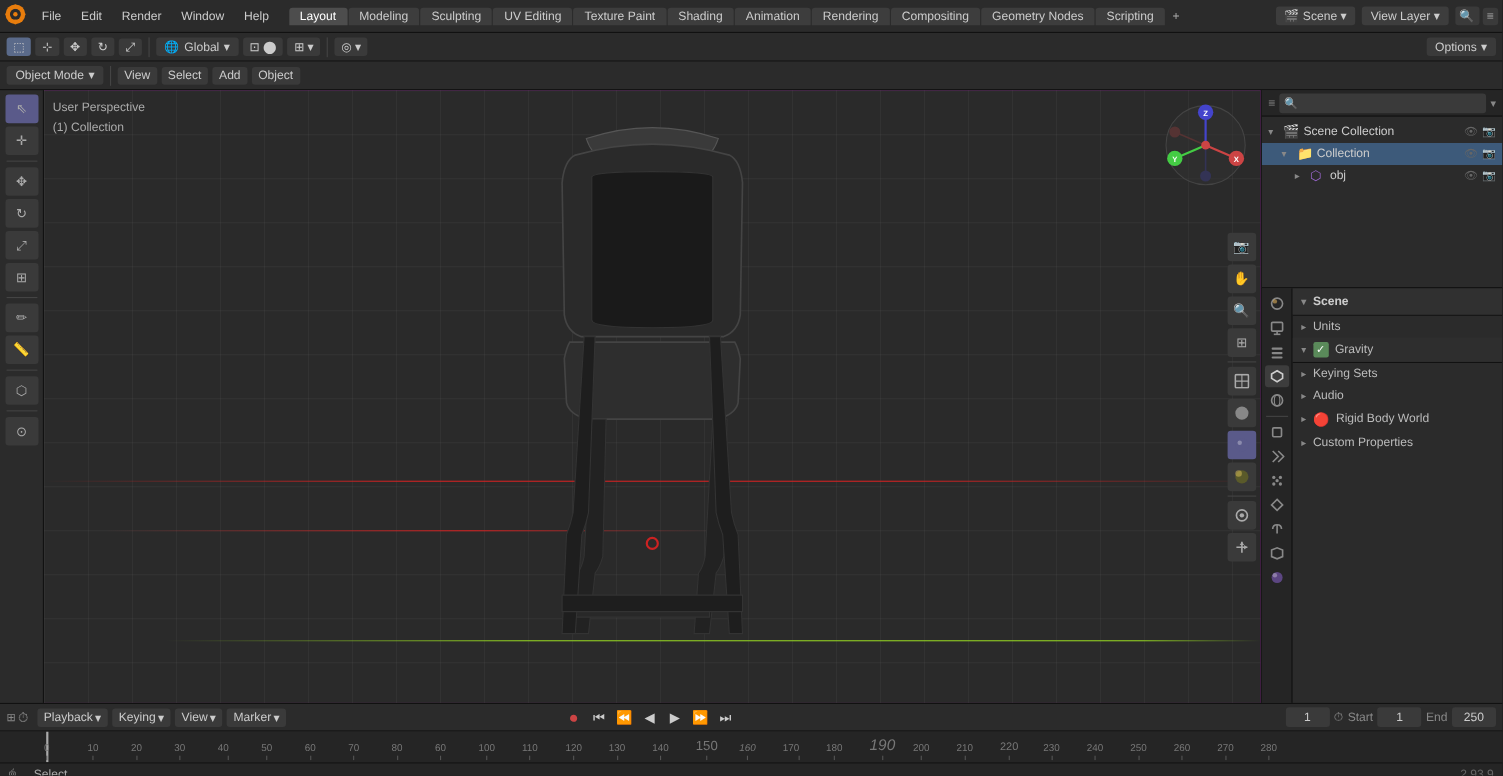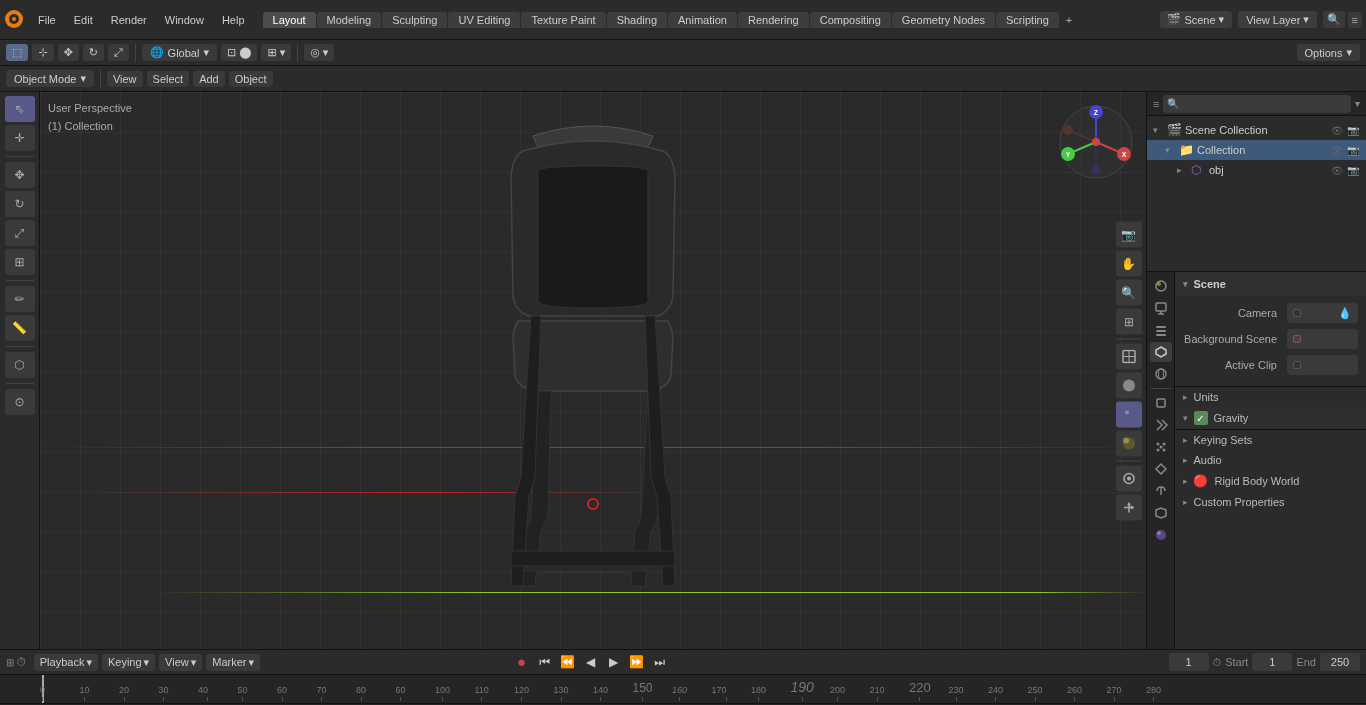--- a/index.html
+++ b/index.html
@@ -8,21 +8,21 @@
       height: 705px;
       overflow: hidden;
       font-family: 'Segoe UI', Arial, sans-serif;
       font-size: 11px;
       background: #1a1a1a;
       color: #ccc;
     }
 
     
     #top-menu {
-      height: 40px;
+      height: 30px;
       background: #2b2b2b;
       display: flex;
       align-items: center;
       border-bottom: 1px solid #111;
       padding: 0 4px;
     }
     .menu-items {
       display: flex;
       gap: 2px;
     }
@@ -921,44 +921,20 @@
           </div>
         </div>
 
         <div style="flex:1;overflow-y:auto;overflow-x:hidden;">
 
           <div class="props-section">
             <div class="props-section-header">
               <span class="collapse-arrow">▾</span>
               <span class="section-title">Scene</span>
             </div>
-            <div class="props-section-body">
-
-              <div class="props-row">
-                <div class="props-label">Camera</div>
-                <div class="props-field has-dot">
-                  <div class="field-dot" style="background:#333;border:1px solid #555;"></div>
-                  <span style="margin-left:auto;font-size:11px;cursor:pointer;">💧</span>
-                </div>
-              </div>
-
-              <div class="props-row">
-                <div class="props-label">Background Scene</div>
-                <div class="props-field has-dot">
-                  <div class="field-dot" style="background:#5a3a3a;border:1px solid #7a5a5a;"></div>
-                </div>
-              </div>
-
-              <div class="props-row">
-                <div class="props-label">Active Clip</div>
-                <div class="props-field has-dot">
-                  <div class="field-dot" style="background:#333;border:1px solid #555;"></div>
-                </div>
-              </div>
-            </div>
           </div>
 
           <div class="props-collapsible">
             <span class="collapse-arrow">▸</span>
             <span>Units</span>
           </div>
 
           <div class="props-section">
             <div class="props-collapsible" style="background:#2e2e2e;">
               <span class="collapse-arrow">▾</span>
@@ -1124,21 +1100,21 @@
         </div>
         <div style="position: absolute; left: 830px; bottom: 0px; display: flex; flex-direction: column; align-items: center;">
           <span style="font-size:9px;color:#777;white-space:nowrap;">200</span>
           <div style="width:1px;height:4px;background:#555;margin-top:2px;"></div>
         </div>
         <div style="position: absolute; left: 869.5px; bottom: 0px; display: flex; flex-direction: column; align-items: center;">
           <span style="font-size:9px;color:#777;white-space:nowrap;">210</span>
           <div style="width:1px;height:4px;background:#555;margin-top:2px;"></div>
         </div>
         <div style="position: absolute; left: 909px; bottom: 0px; display: flex; flex-direction: column; align-items: center;">
-          <span style="font-size:13px;color:#777;white-space:nowrap;text-align:right;">220</span>
+          <span style="font-size:10px;color:#777;white-space:nowrap;text-align:right;">220</span>
           <div style="width:1px;height:4px;background:#555;margin-top:2px;"></div>
         </div>
         <div style="position: absolute; left: 948.5px; bottom: 0px; display: flex; flex-direction: column; align-items: center;">
           <span style="font-size:9px;color:#777;white-space:nowrap;">230</span>
           <div style="width:1px;height:4px;background:#555;margin-top:2px;"></div>
         </div>
         <div style="position: absolute; left: 988px; bottom: 0px; display: flex; flex-direction: column; align-items: center;">
           <span style="font-size:9px;color:#777;white-space:nowrap;">240</span>
           <div style="width:1px;height:4px;background:#555;margin-top:2px;"></div>
         </div>

